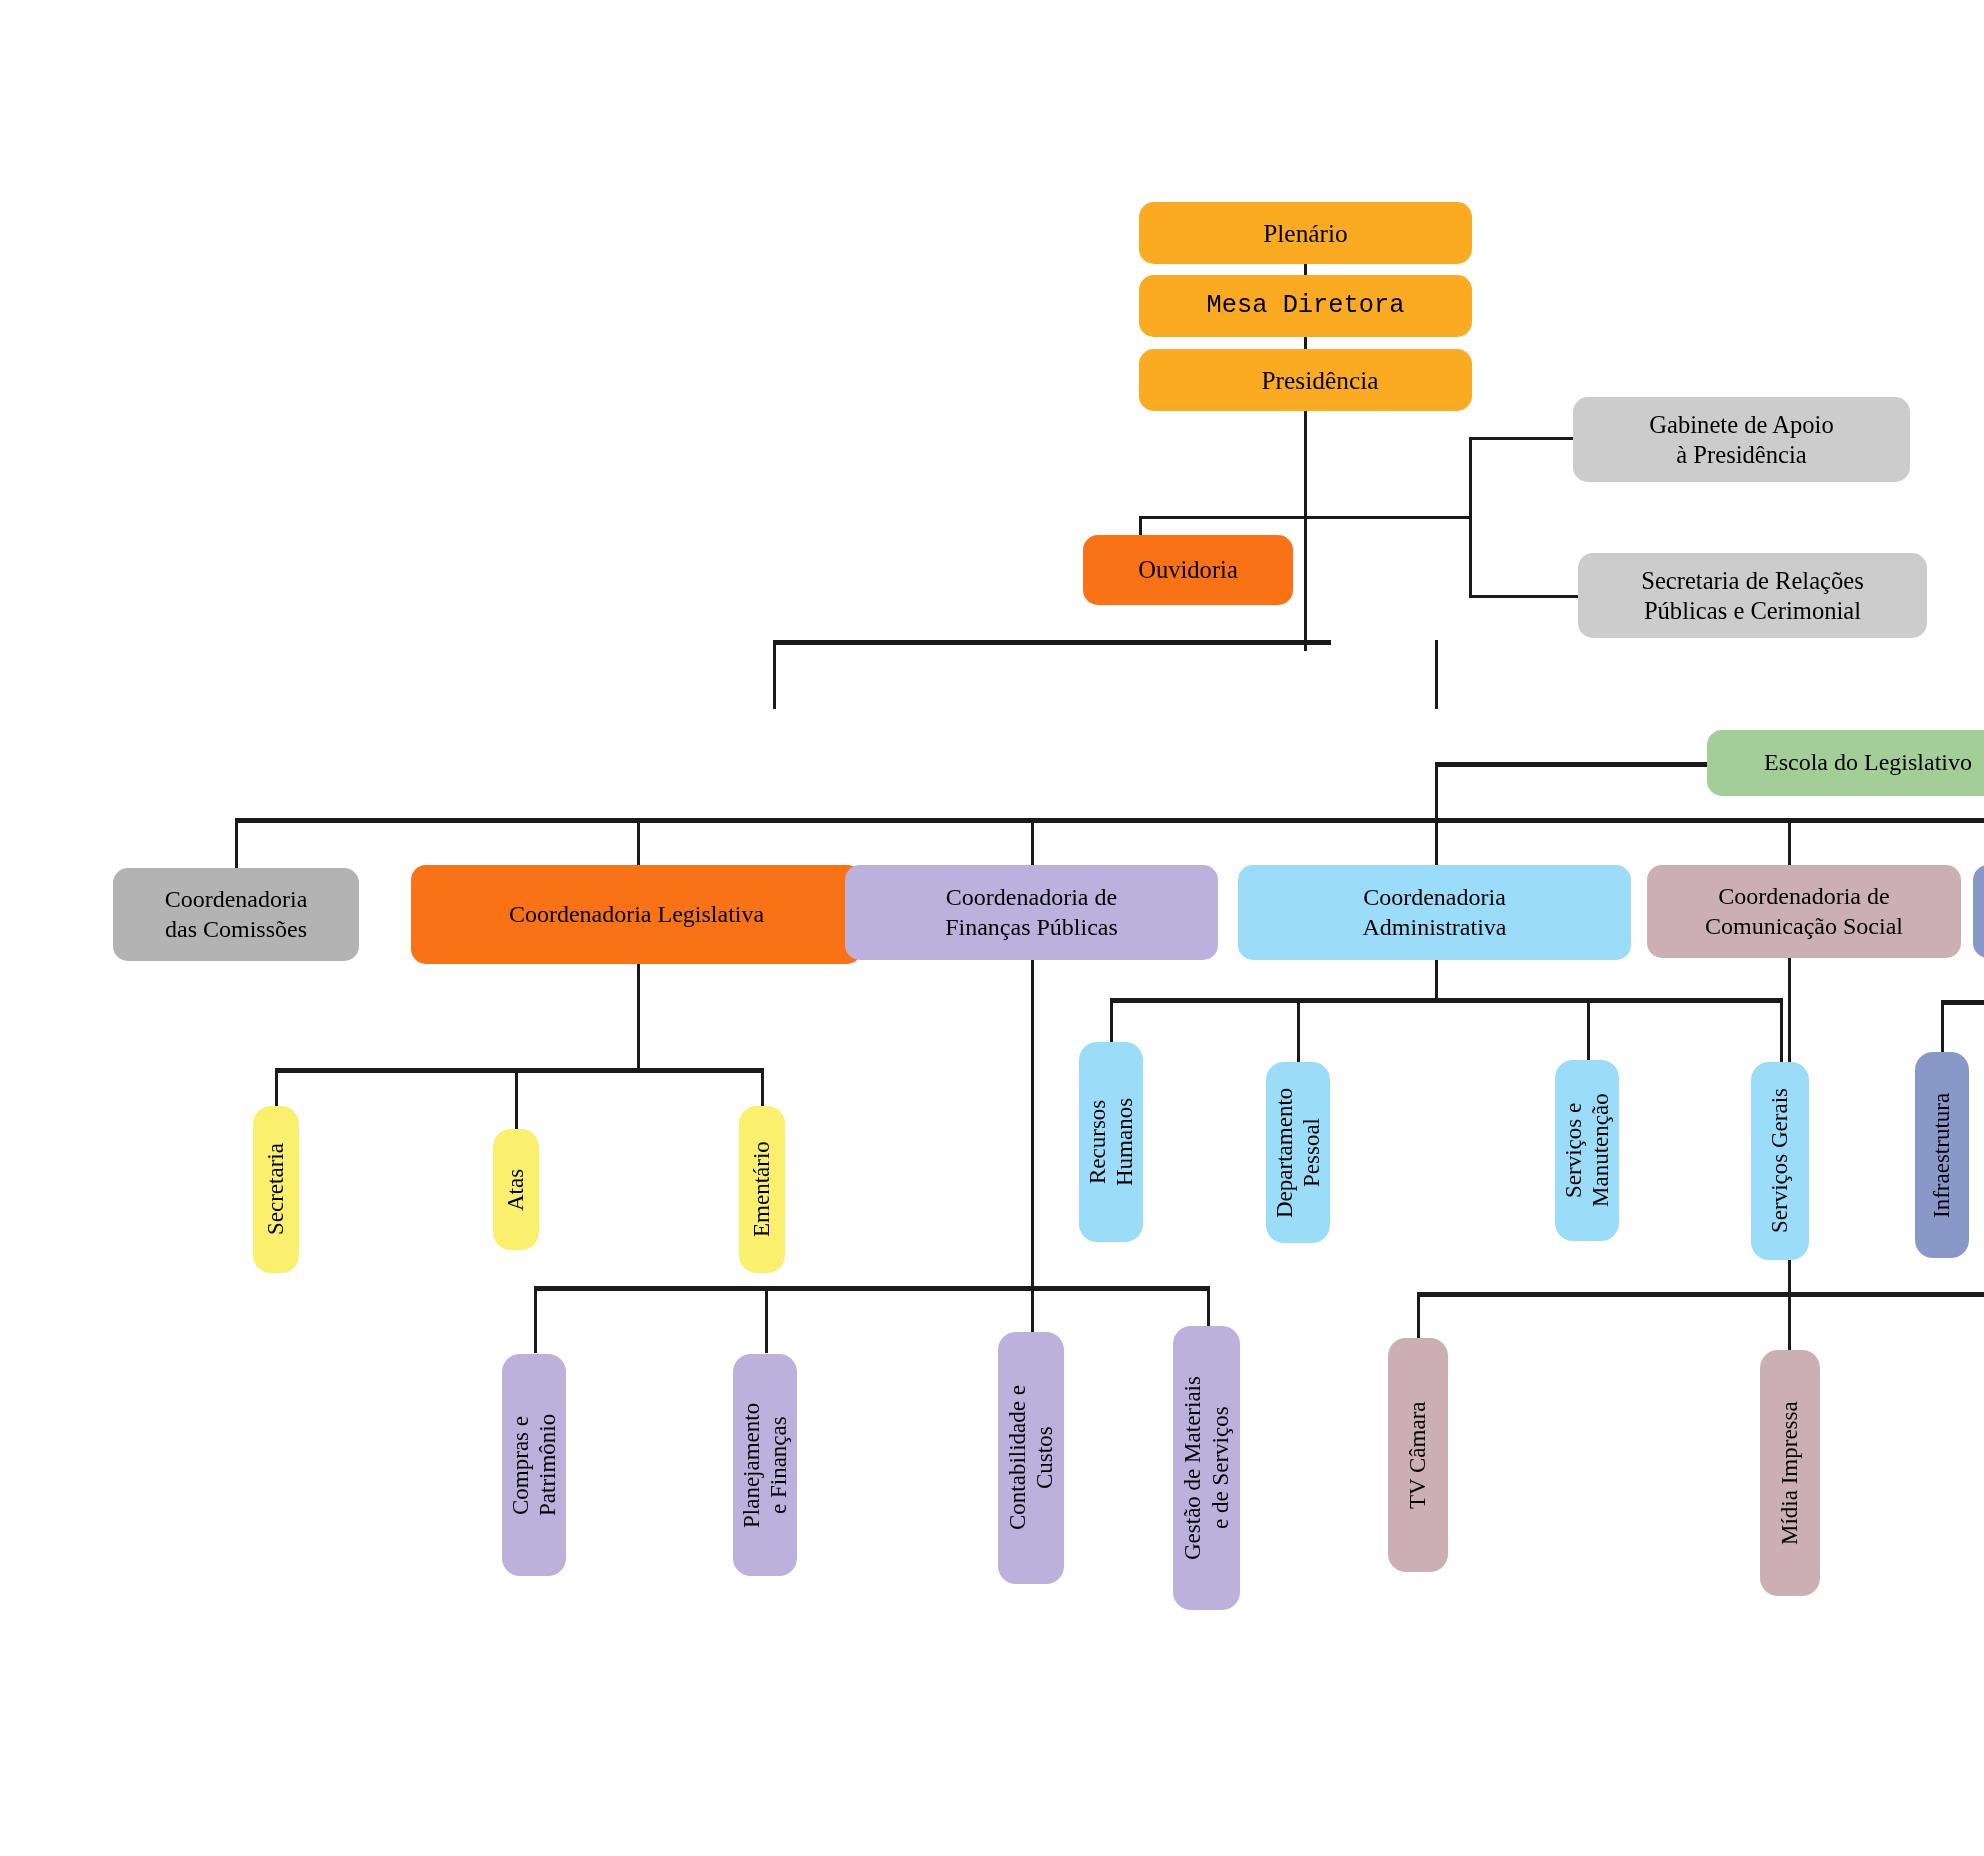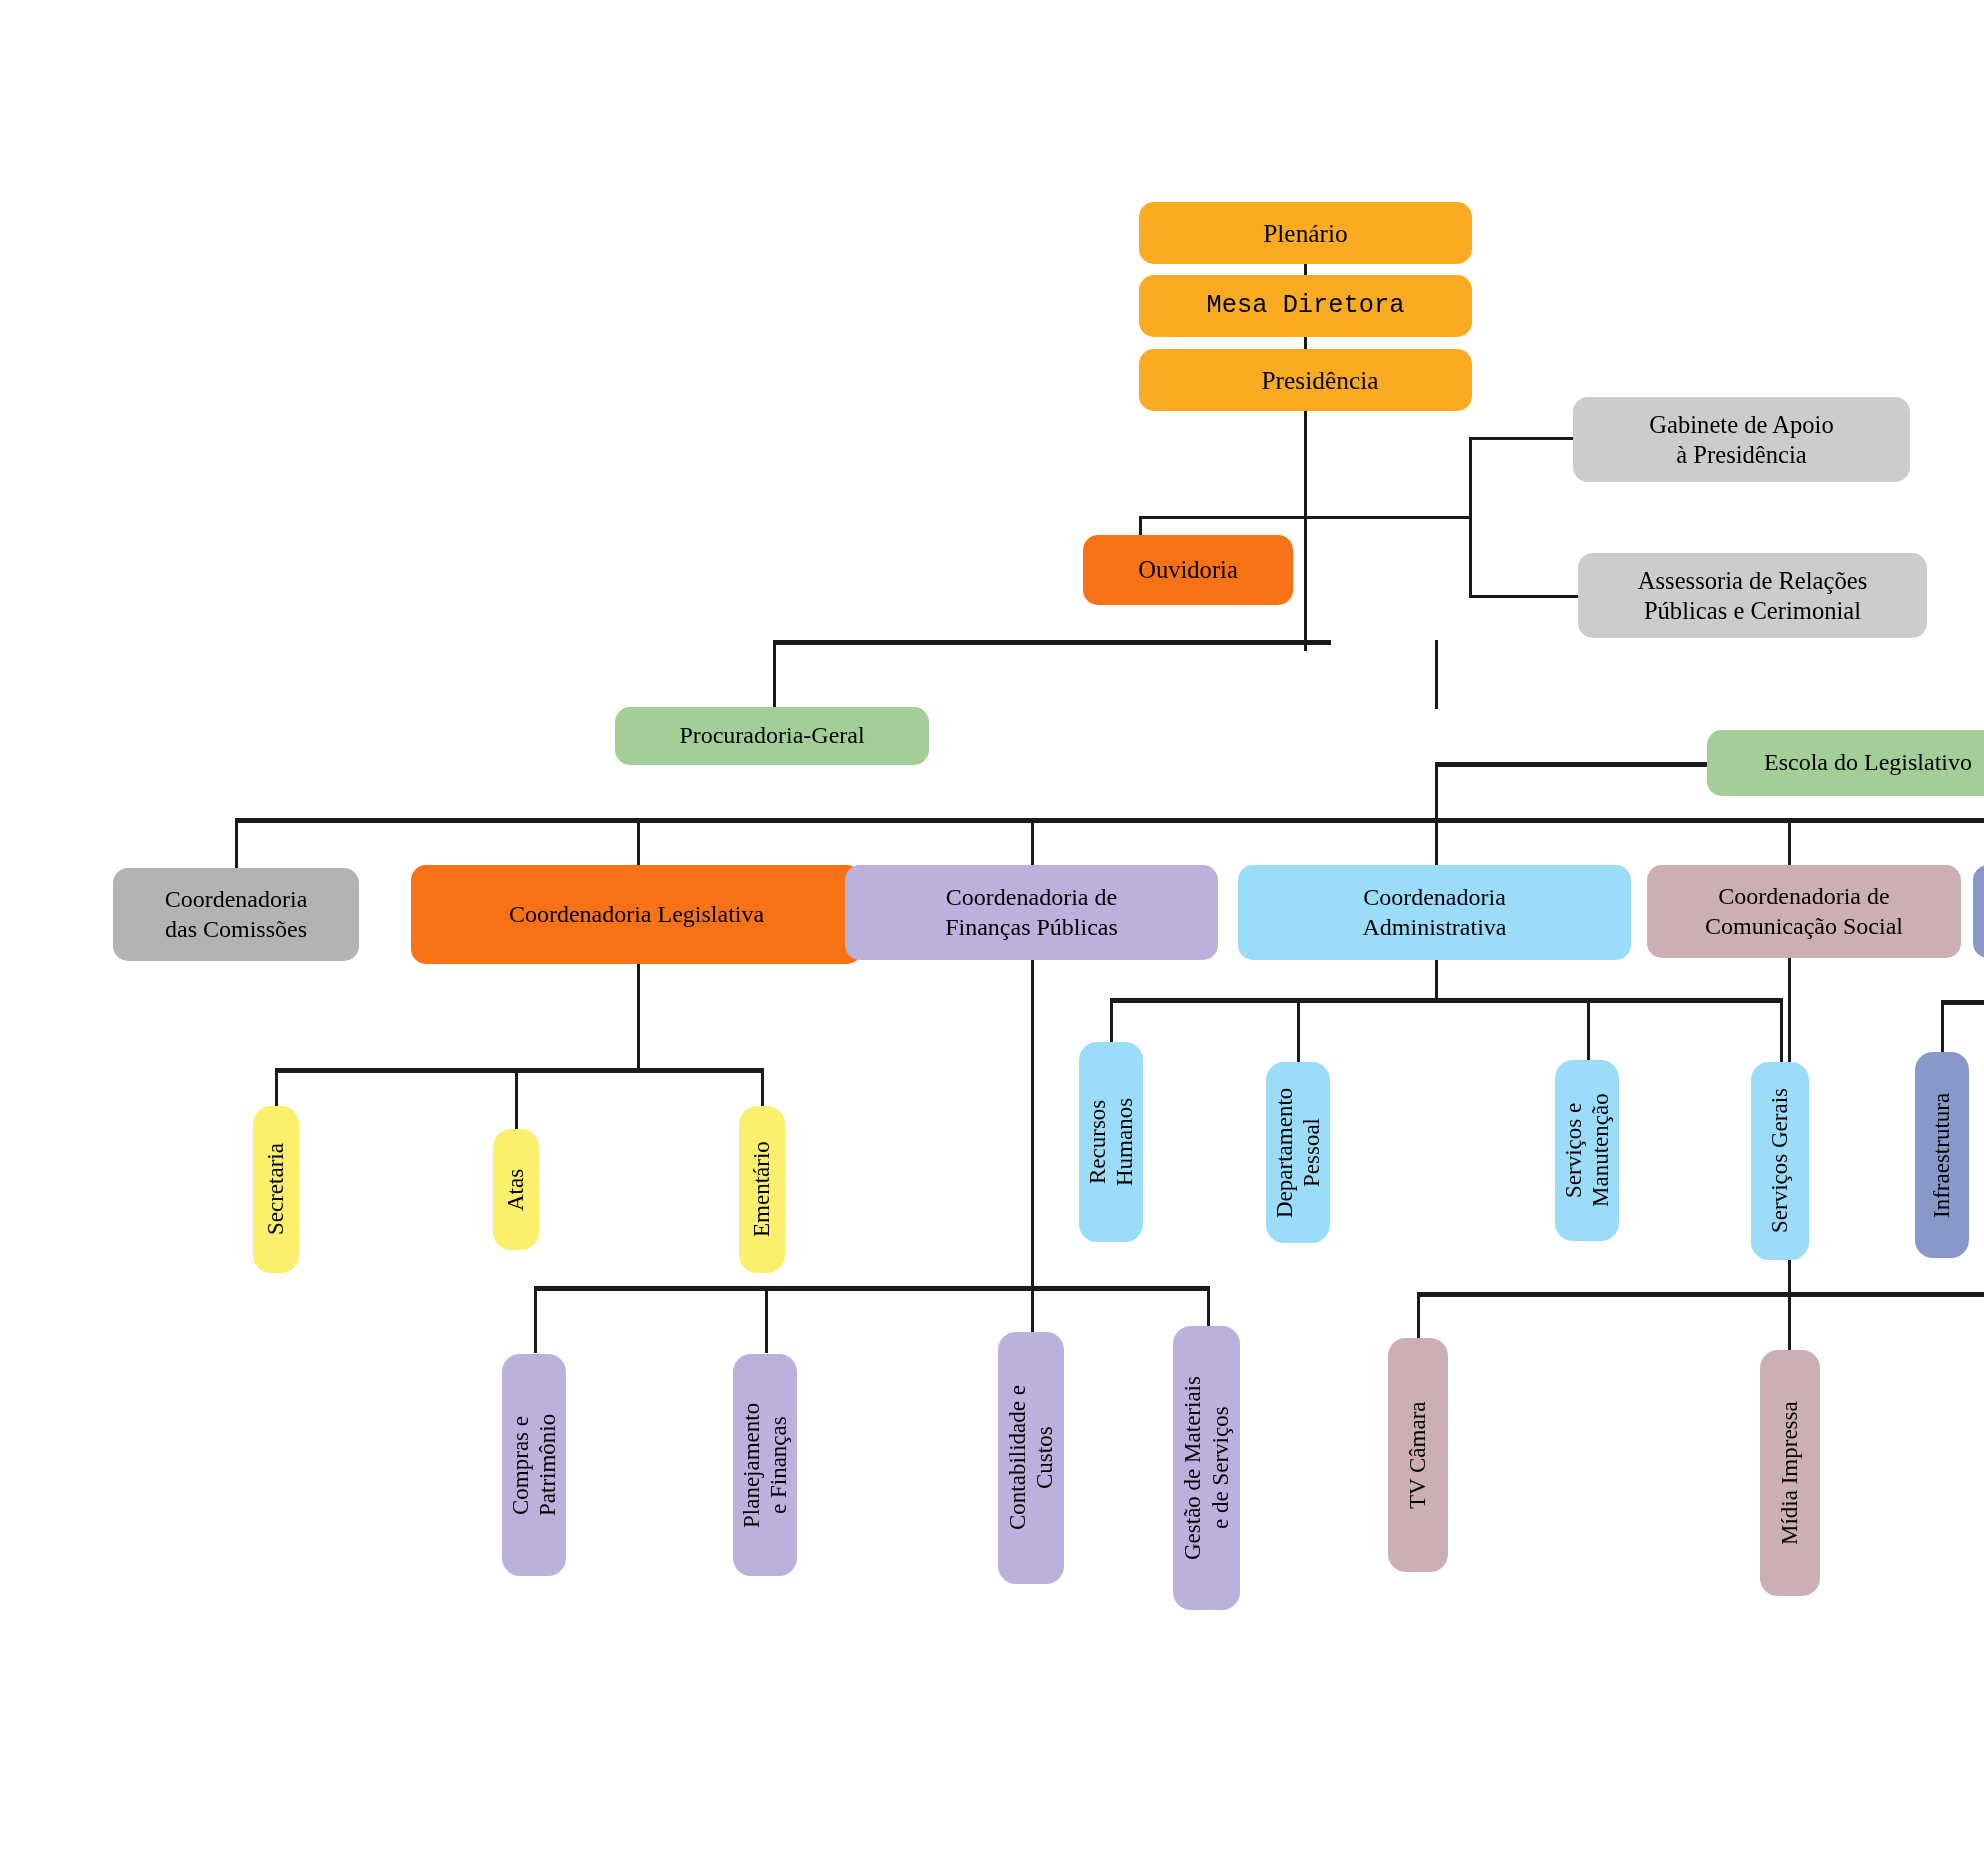--- a/index.html
+++ b/index.html
@@ -103,26 +103,25 @@
 
   <div class="node" style="left:1139px;top:202px;width:333px;height:62px;background:#FAAB21;font-size:25.4px;">Plenário</div>
 
   <div class="node" style="left:1139px;top:275px;width:333px;height:62px;background:#FAAB21;font-size:25.4px;font-family:Liberation Mono, monospace;">Mesa Diretora</div>
 
   <div class="node" style="left:1139px;top:349px;width:333px;height:62px;background:#FAAB21;font-size:25.4px;padding-left:33px;">Presidência</div>
 
   <div class="node" style="left:1573px;top:397px;width:337px;height:85px;background:#CCCCCC;font-size:24.6px;">Gabinete de Apoio
 à Presidência</div>
 
-  <div class="node" style="left:1578px;top:553px;width:349px;height:85px;background:#CCCCCC;font-size:24.6px;">Assessoria de Relações
+  <div class="node" style="left:1578px;top:553px;width:349px;height:85px;background:#CCCCCC;font-size:24.6px;">Secretaria de Relações
 Públicas e Cerimonial</div>
 
   <div class="node" style="left:1042px;top:535px;width:210px;height:70px;background:#f97316;font-size:24.6px;margin-left:41px;">Ouvidoria</div>
 
-  <div class="node" style="left:615px;top:707px;width:314px;height:58px;background:#A3CE98;font-size:24px;">Procuradoria-Geral</div>
 
 
   <div class="node" style="left:1707px;top:730px;width:322px;height:66px;background:#A3CE98;font-size:24px;">Escola do Legislativo</div>
 
   <div class="node" style="left:113px;top:868px;width:246px;height:93px;background:#B3B3B3;font-size:24px;">Coordenadoria
 das Comissões</div>
 
   <div class="node" style="left:411px;top:865px;width:451px;height:99px;background:#f97316;font-size:24px;">Coordenadoria Legislativa</div>
 
   <div class="node" style="left:845px;top:865px;width:373px;height:95px;background:#BBB1DC;font-size:24px;">Coordenadoria de

